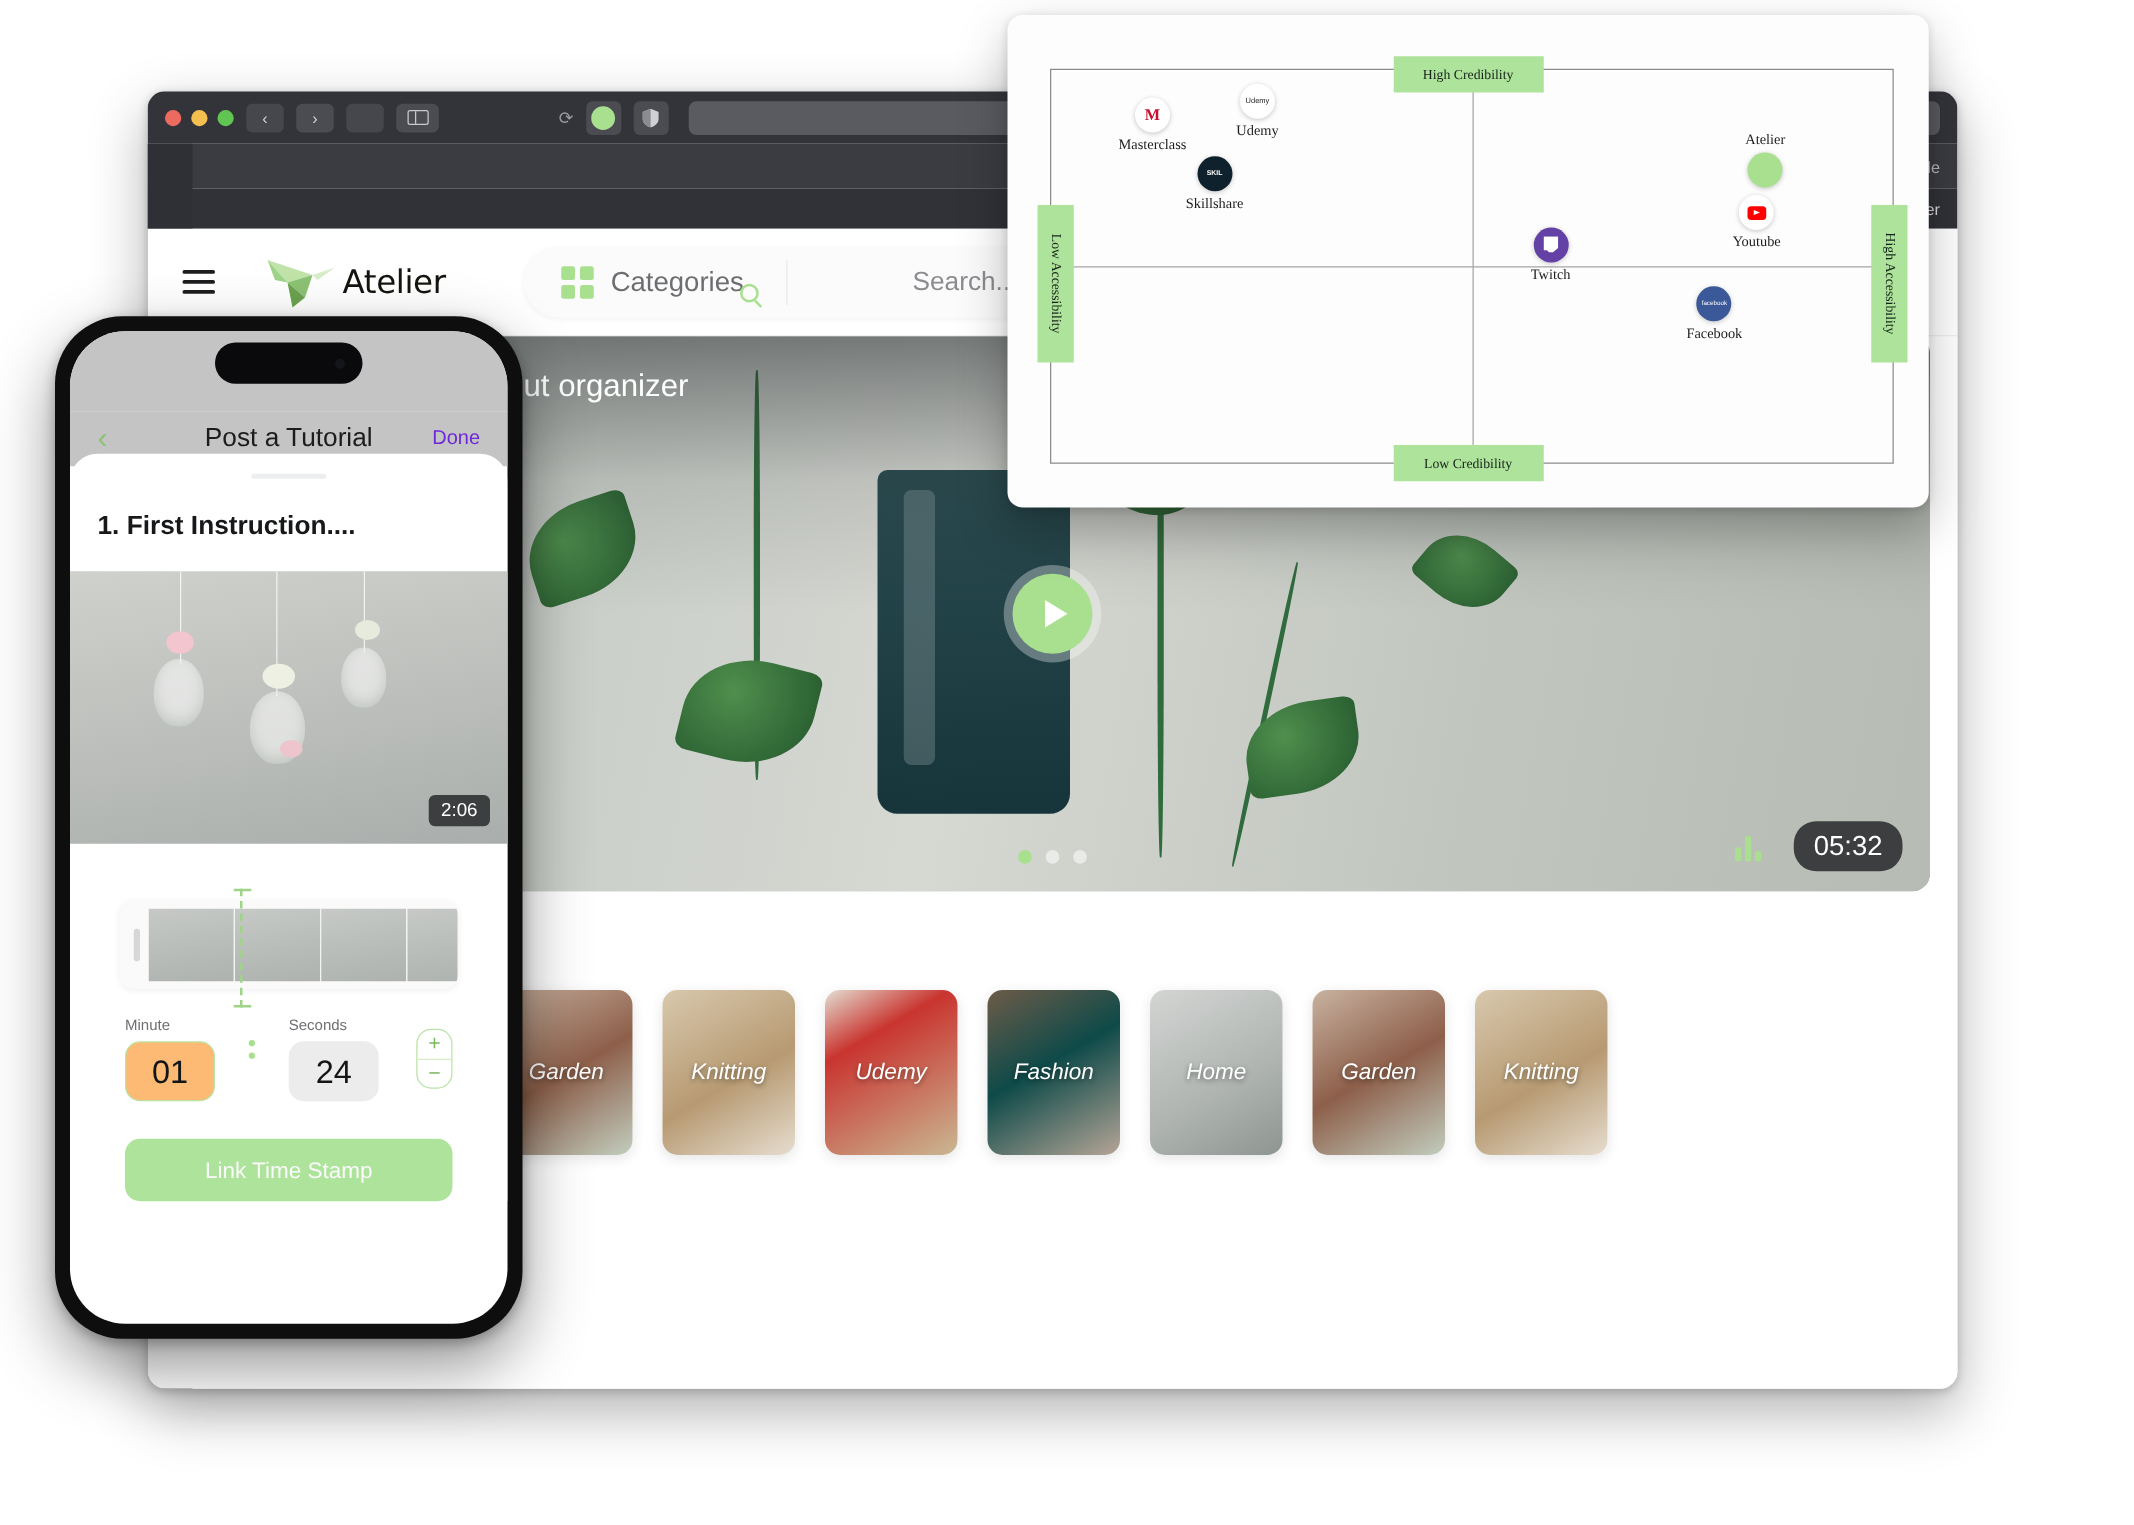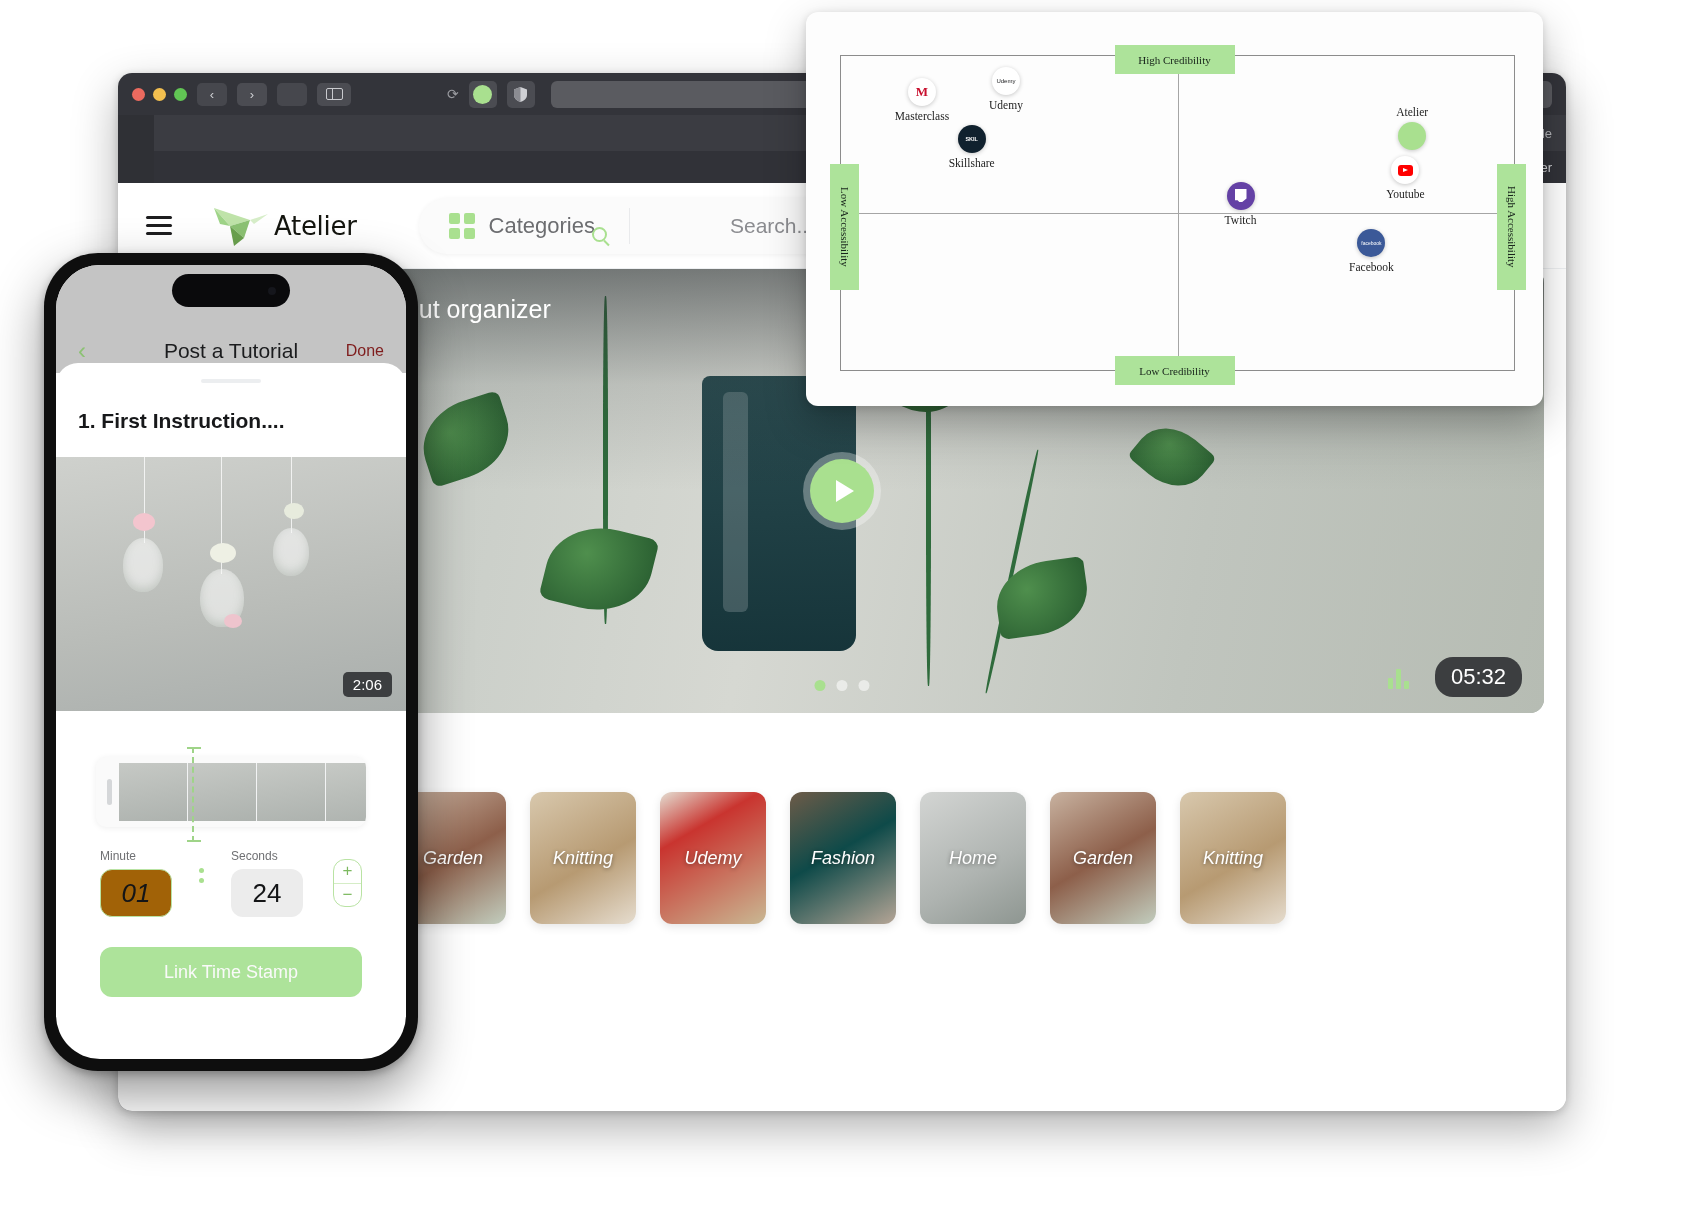--- a/index.html
+++ b/index.html
@@ -209,47 +209,47 @@
     position: absolute; left: 50%; transform: translateX(-50%); top: 9px;
     width: 118px; height: 33px; background: #0a0a0c; border-radius: 20px;
   }
   .notch:after { content:""; position:absolute; right:14px; top:50%; transform:translateY(-50%); width:8px; height:8px; border-radius:50%; background:#15161c; }
   .ph-navbar {
     height: 44px; background: #c4c4c4; display: flex; align-items: center;
     padding: 0 22px; position: relative;
   }
   .ph-back { color: #8cc273; font-size: 24px; line-height: 1; }
   .ph-title { position: absolute; left: 0; right: 0; text-align: center; font-size: 21px; color: #1b1c1e; }
-  .ph-done { margin-left: auto; color: #7f1d1d; font-size: 16px; z-index: 2; }
+  .ph-done { margin-left: auto; color: #6d28d9; font-size: 16px; z-index: 2; }
   .ph-sheet { background: #fff; border-radius: 22px 22px 0 0; margin-top: -10px; position: relative; padding: 16px 22px 0; }
   .grabber { width: 60px; height: 4px; background: #eceef0; border-radius: 3px; margin: 0 auto 26px; }
   .ph-h1 { font-size: 21px; color: #17181a; font-weight: bold; }
   .ph-p { font-size: 14.5px; color: #76777a; line-height: 1.45; margin-top: 8px; }
-  .ph-video { height: 254px; margin: 24px -22px 0; background: linear-gradient(170deg,#cfd1cd,#b9bcb8 60%,#a9aeac); position: relative; overflow: hidden; }
+  .ph-video { height: 218px; margin: 24px -22px 0; background: linear-gradient(170deg,#cfd1cd,#b9bcb8 60%,#a9aeac); position: relative; overflow: hidden; }
   .bulbvase { position:absolute; background: rgba(255,255,255,.55); border-radius: 50% 50% 46% 46%; box-shadow: inset 0 -4px 10px rgba(150,160,150,.4); }
   .string { position:absolute; width:1px; background: rgba(255,255,255,.75); top:0; }
   .flower { position:absolute; border-radius:50%; }
   .ph-timecode { position:absolute; right: 14px; bottom: 14px; background:#3c3e40; color:#fff; font-size:15px; padding:4px 10px; border-radius:5px; }
   .ph-strip-wrap { padding: 46px 18px 0; position: relative; }
   .ph-strip { height: 70px; background:#fafafa; border-radius: 10px; display:flex; align-items:center; padding: 0 4px; box-shadow: 0 1px 6px rgba(0,0,0,.07); overflow:hidden; }
   .strip-handle { width: 5px; height: 26px; background: #d5d7d9; border-radius: 3px; margin: 0 7px; flex:0 0 auto; }
   .frame { width: 69px; height: 58px; flex: 0 0 auto; background: linear-gradient(170deg,#c6c9c5,#adb2ae); border-right: 1px solid #f2f3f4; position: relative; overflow:hidden; }
   .playhead { position: absolute; left: 114px; top: 36px; bottom: 0; height: 95px; border-left: 2px dashed #9fd488; }
   .playhead:before, .playhead:after { content:""; position:absolute; left:-7px; width:14px; height:2px; background:#9fd488; }
   .playhead:before { top: 0; }
   .playhead:after { bottom: 0; }
   .ph-timerow { display: flex; align-items: center; gap: 20px; padding: 22px 22px 0; }
   .tfield { display: flex; flex-direction: column; }
   .tlabel { font-size: 12px; color: #6f7073; margin-bottom: 6px; }
   .tbox {
     width: 72px; height: 48px; border-radius: 12px;
     display: flex; align-items: center; justify-content: center;
     font-size: 26px; color: #141517;
   }
-  .tbox.outline { border: 1.4px solid #b9e3a3; background: #a16207; font-style: italic; }
+  .tbox.outline { border: 1.4px solid #b9e3a3; background: #fdba74; }
   .tbox.filled { background: #ececec; }
   .tcolon { display:flex; flex-direction:column; gap:5px; padding: 0 7px 16px; }
   .tcolon i { width: 5px; height: 5px; border-radius: 50%; background: #a9e08f; display:block; }
   .stepper { width: 72px; height: 48px; border: 1.4px solid #b9e3a3; border-radius: 12px; display:flex; flex-direction:column; margin-left: 10px; }
   .stepper span { flex: 1; display:flex; align-items:center; justify-content:center; color:#7cb95f; font-size: 17px; }
   .stepper span:first-child { border-bottom: 1.2px solid #d5edc6; }
   .ph-cta {
     margin: 30px 22px 0; height: 50px; background: #ade39a; border-radius: 12px;
     display: flex; align-items: center; justify-content: center;
     color: #fafafa; font-size: 18px;

